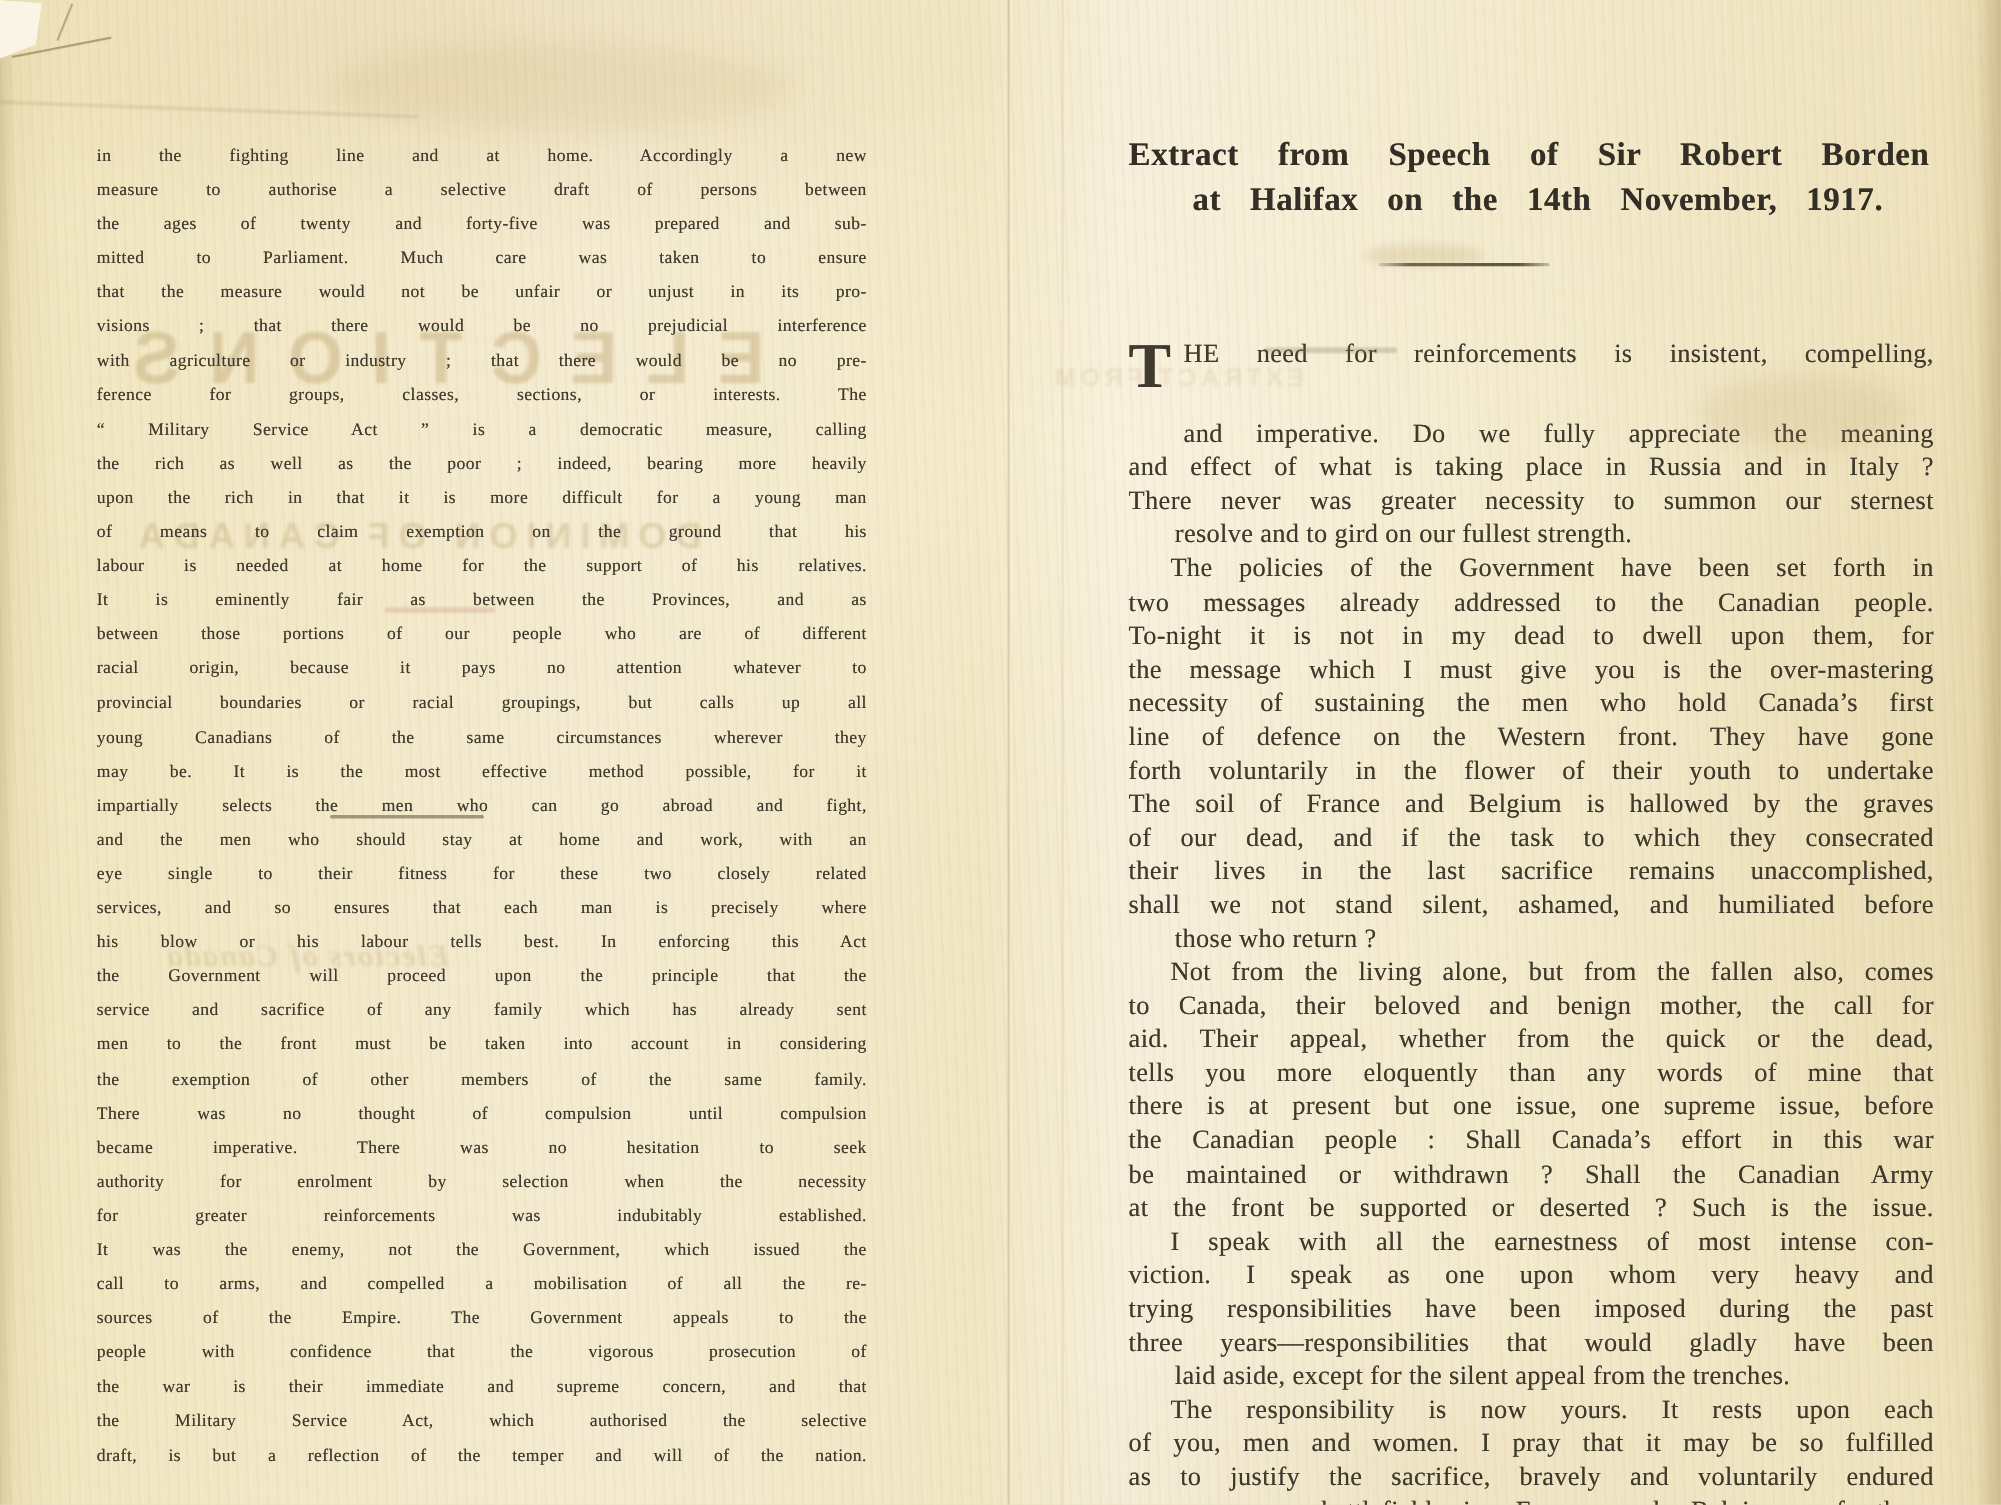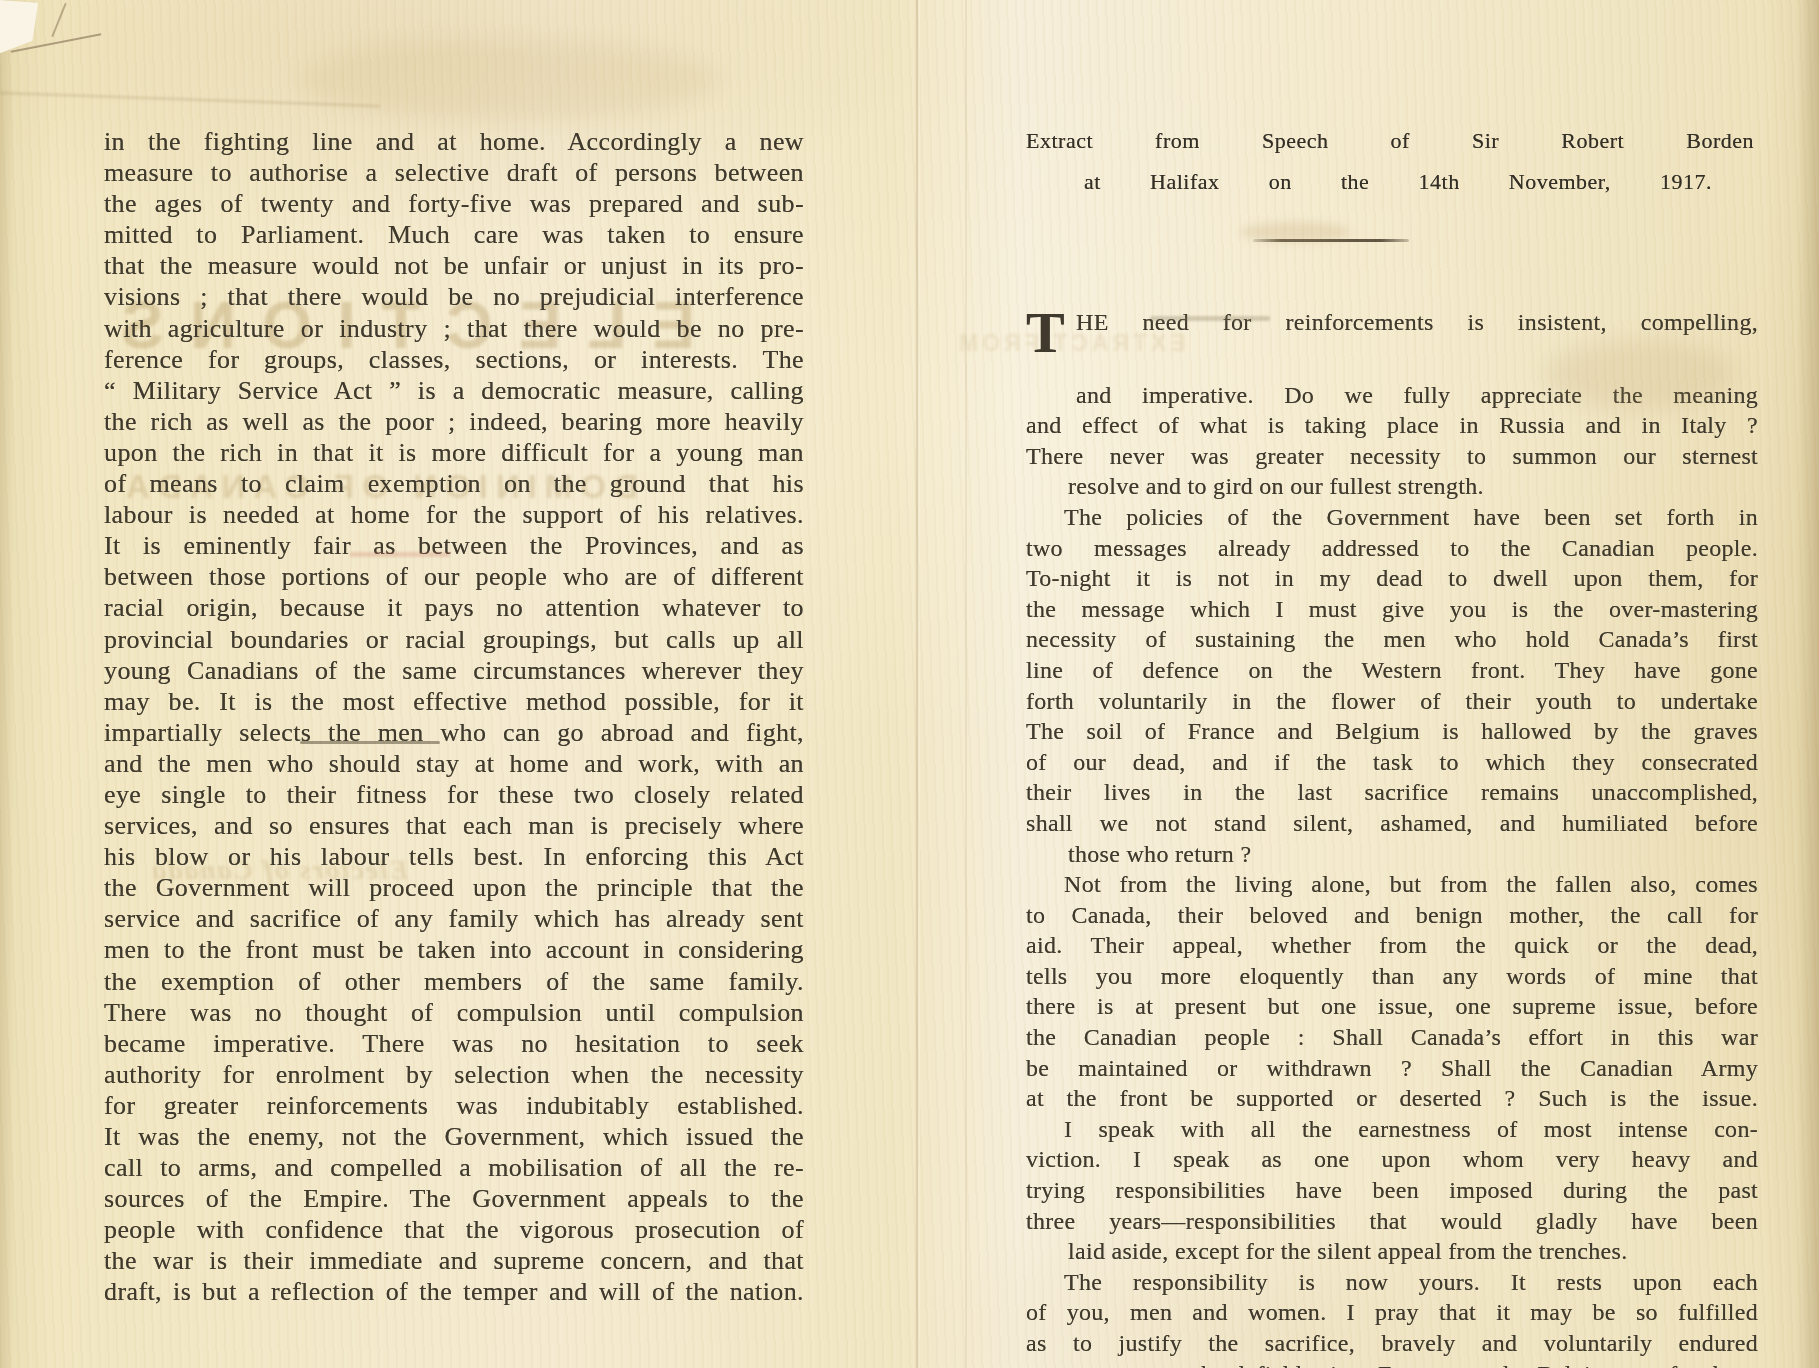--- a/index.html
+++ b/index.html
@@ -33,33 +33,33 @@
            clip-path:polygon(0 0, 34% 4%, 29% 55%, 0 72%); }
   .crease1 { position:absolute; left:10px; top:42px; width:92px; height:2px;
            background:rgba(120,100,70,0.55); transform:rotate(-11deg); filter:blur(0.4px); }
   .crease2 { position:absolute; left:58px; top:2px; width:2px; height:36px;
            background:rgba(120,100,70,0.45); transform:rotate(22deg); filter:blur(0.4px); }
   .crease-h { position:absolute; left:0; top:98px; width:380px; height:3px;
            background:rgba(160,135,90,0.22); transform:rotate(2deg); filter:blur(1px); }
 
   
   .col { position:absolute; color:var(--ink,#3f3a2d); text-shadow:0 0 0.6px rgba(62,56,42,0.65); }
-  .left-col  { left:88px;  top:126px; width:700px; font-size:26px;   line-height:31.1px; letter-spacing:0.4px;margin-left:16px; }
+  .left-col  { left:88px;  top:126px; width:700px; font-size:16px;   line-height:31.1px; letter-spacing:0.4px; }
   .right-col { left:1026px; top:265px; width:732px; font-size:24px;  line-height:30.6px; letter-spacing:0.3px; }
   .para { position:relative; }
   .tline { text-align:justify; text-align-last:justify; white-space:normal; }
   .tline.loose  { text-align-last:left;margin-left:42px; }
   .tline.indent { padding-left:38px; }
   .tline.cap-clear { padding-left:50px;margin-top:42px; }
   .dropcap { position:absolute; left:0; top:-3px; font-size:58px; line-height:1;
              font-weight:bold; letter-spacing:0; }
 
   
   .heading { position:absolute; left:1026px; top:120px; width:728px; color:#332f26;
-             font-weight:normal; font-size:22px; line-height:41px; letter-spacing:0.5px;
+             font-weight:bold; font-size:30px; line-height:41px; letter-spacing:0.5px;
              text-shadow:0 0 0.6px rgba(51,47,38,0.7); }
   .h-line1 { text-align:justify; text-align-last:justify; }
   .h-line2 { text-align:justify; text-align-last:justify; padding:0 42px 0 58px; }
   .h-rule  { position:absolute; left:1253px; top:239px; width:156px; height:3px;
              background:linear-gradient(90deg, rgba(70,60,42,0.15), rgba(70,60,42,0.8) 18%, rgba(70,60,42,0.85) 82%, rgba(70,60,42,0.25));
              border-radius:2px; }
 
   
   .bleed { position:absolute; transform:scaleX(-1); color:var(--bleed,#b79d67);
            white-space:nowrap; filter:blur(1.6px); font-weight:bold; }
@@ -129,20 +129,21 @@
         <div class="tline">the exemption of other members of the same family.</div>
         <div class="tline">There was no thought of compulsion until compulsion</div>
         <div class="tline">became imperative. There was no hesitation to seek</div>
         <div class="tline">authority for enrolment by selection when the necessity</div>
         <div class="tline">for greater reinforcements was indubitably established.</div>
         <div class="tline">It was the enemy, not the Government, which issued the</div>
         <div class="tline">call to arms, and compelled a mobilisation of all the re-</div>
         <div class="tline">sources of the Empire. The Government appeals to the</div>
         <div class="tline">people with confidence that the vigorous prosecution of</div>
         <div class="tline">the war is their immediate and supreme concern, and that</div>
+        <div class="tline">the Military Service Act, which authorised the selective</div>
         <div class="tline">draft, is but a reflection of the temper and will of the nation.</div>
       </div>
     </div>
 
   <div class="heading">
     <div class="h-line1">Extract from Speech of Sir Robert Borden</div>
     <div class="h-line2">at Halifax on the 14th November, 1917.</div>
   </div>
   <div class="h-rule"></div>
 

